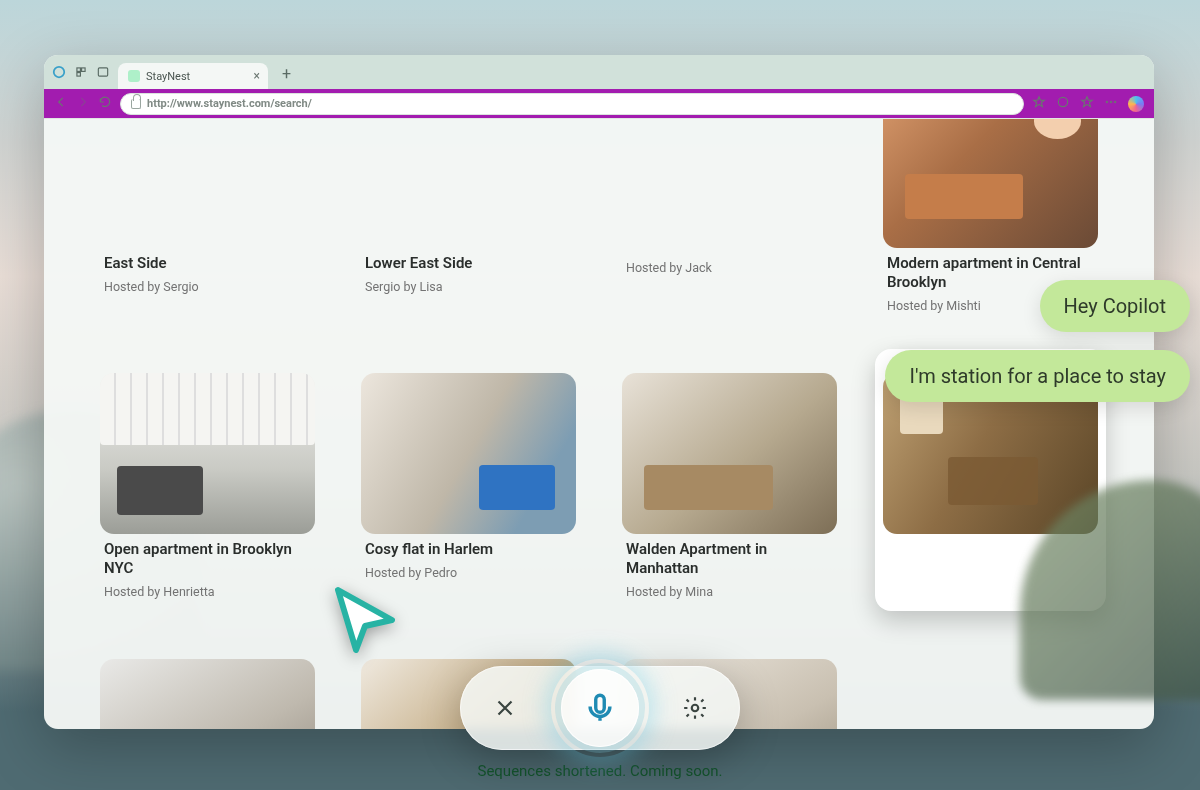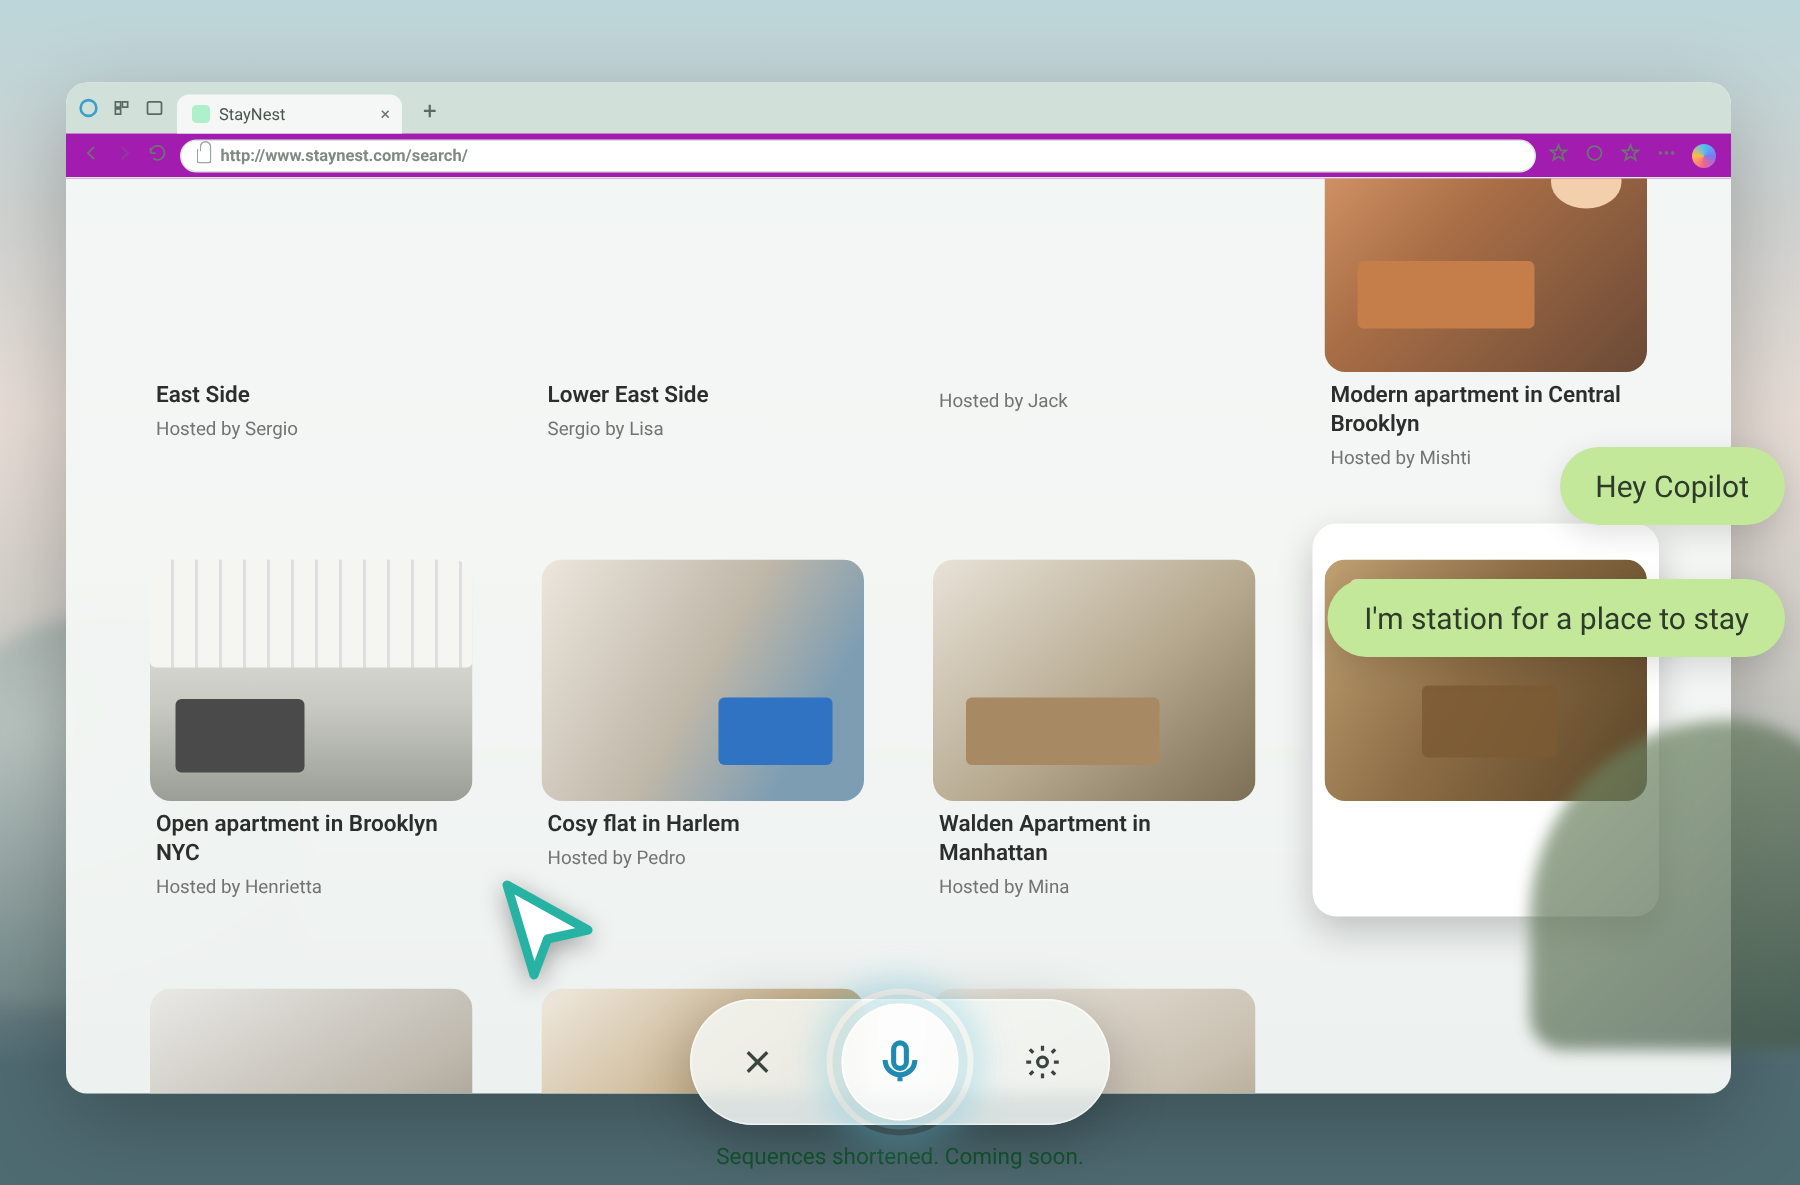--- a/index.html
+++ b/index.html
@@ -95,21 +95,20 @@
   .agent-cursor {
     position:absolute; width:72px; height:72px; pointer-events:none;
     filter: drop-shadow(0 4px 8px rgba(0,0,0,.35));
   }
 
   
   .bubbles { position:absolute; right:10px; top:280px; display:flex; flex-direction:column; align-items:flex-end; gap:18px; z-index:20; }
   .bubble {
     background:#c3e89a; color:#2e3a2a; font-size:20px; padding:14px 24px; border-radius:26px;
     box-shadow:0 6px 20px rgba(0,0,0,.12);
-    margin-top:18px;
   }
 
   
   .voice-pill {
     position:absolute; left:50%; transform:translateX(-50%); bottom:40px;
     width:280px; height:84px; border-radius:46px;
     background:rgba(245,248,246,.85); backdrop-filter: blur(6px);
     box-shadow:0 10px 40px rgba(0,0,0,.25), inset 0 0 0 1px rgba(255,255,255,.6);
     display:flex; align-items:center; justify-content:space-between; padding:0 28px; z-index:30;
   }

